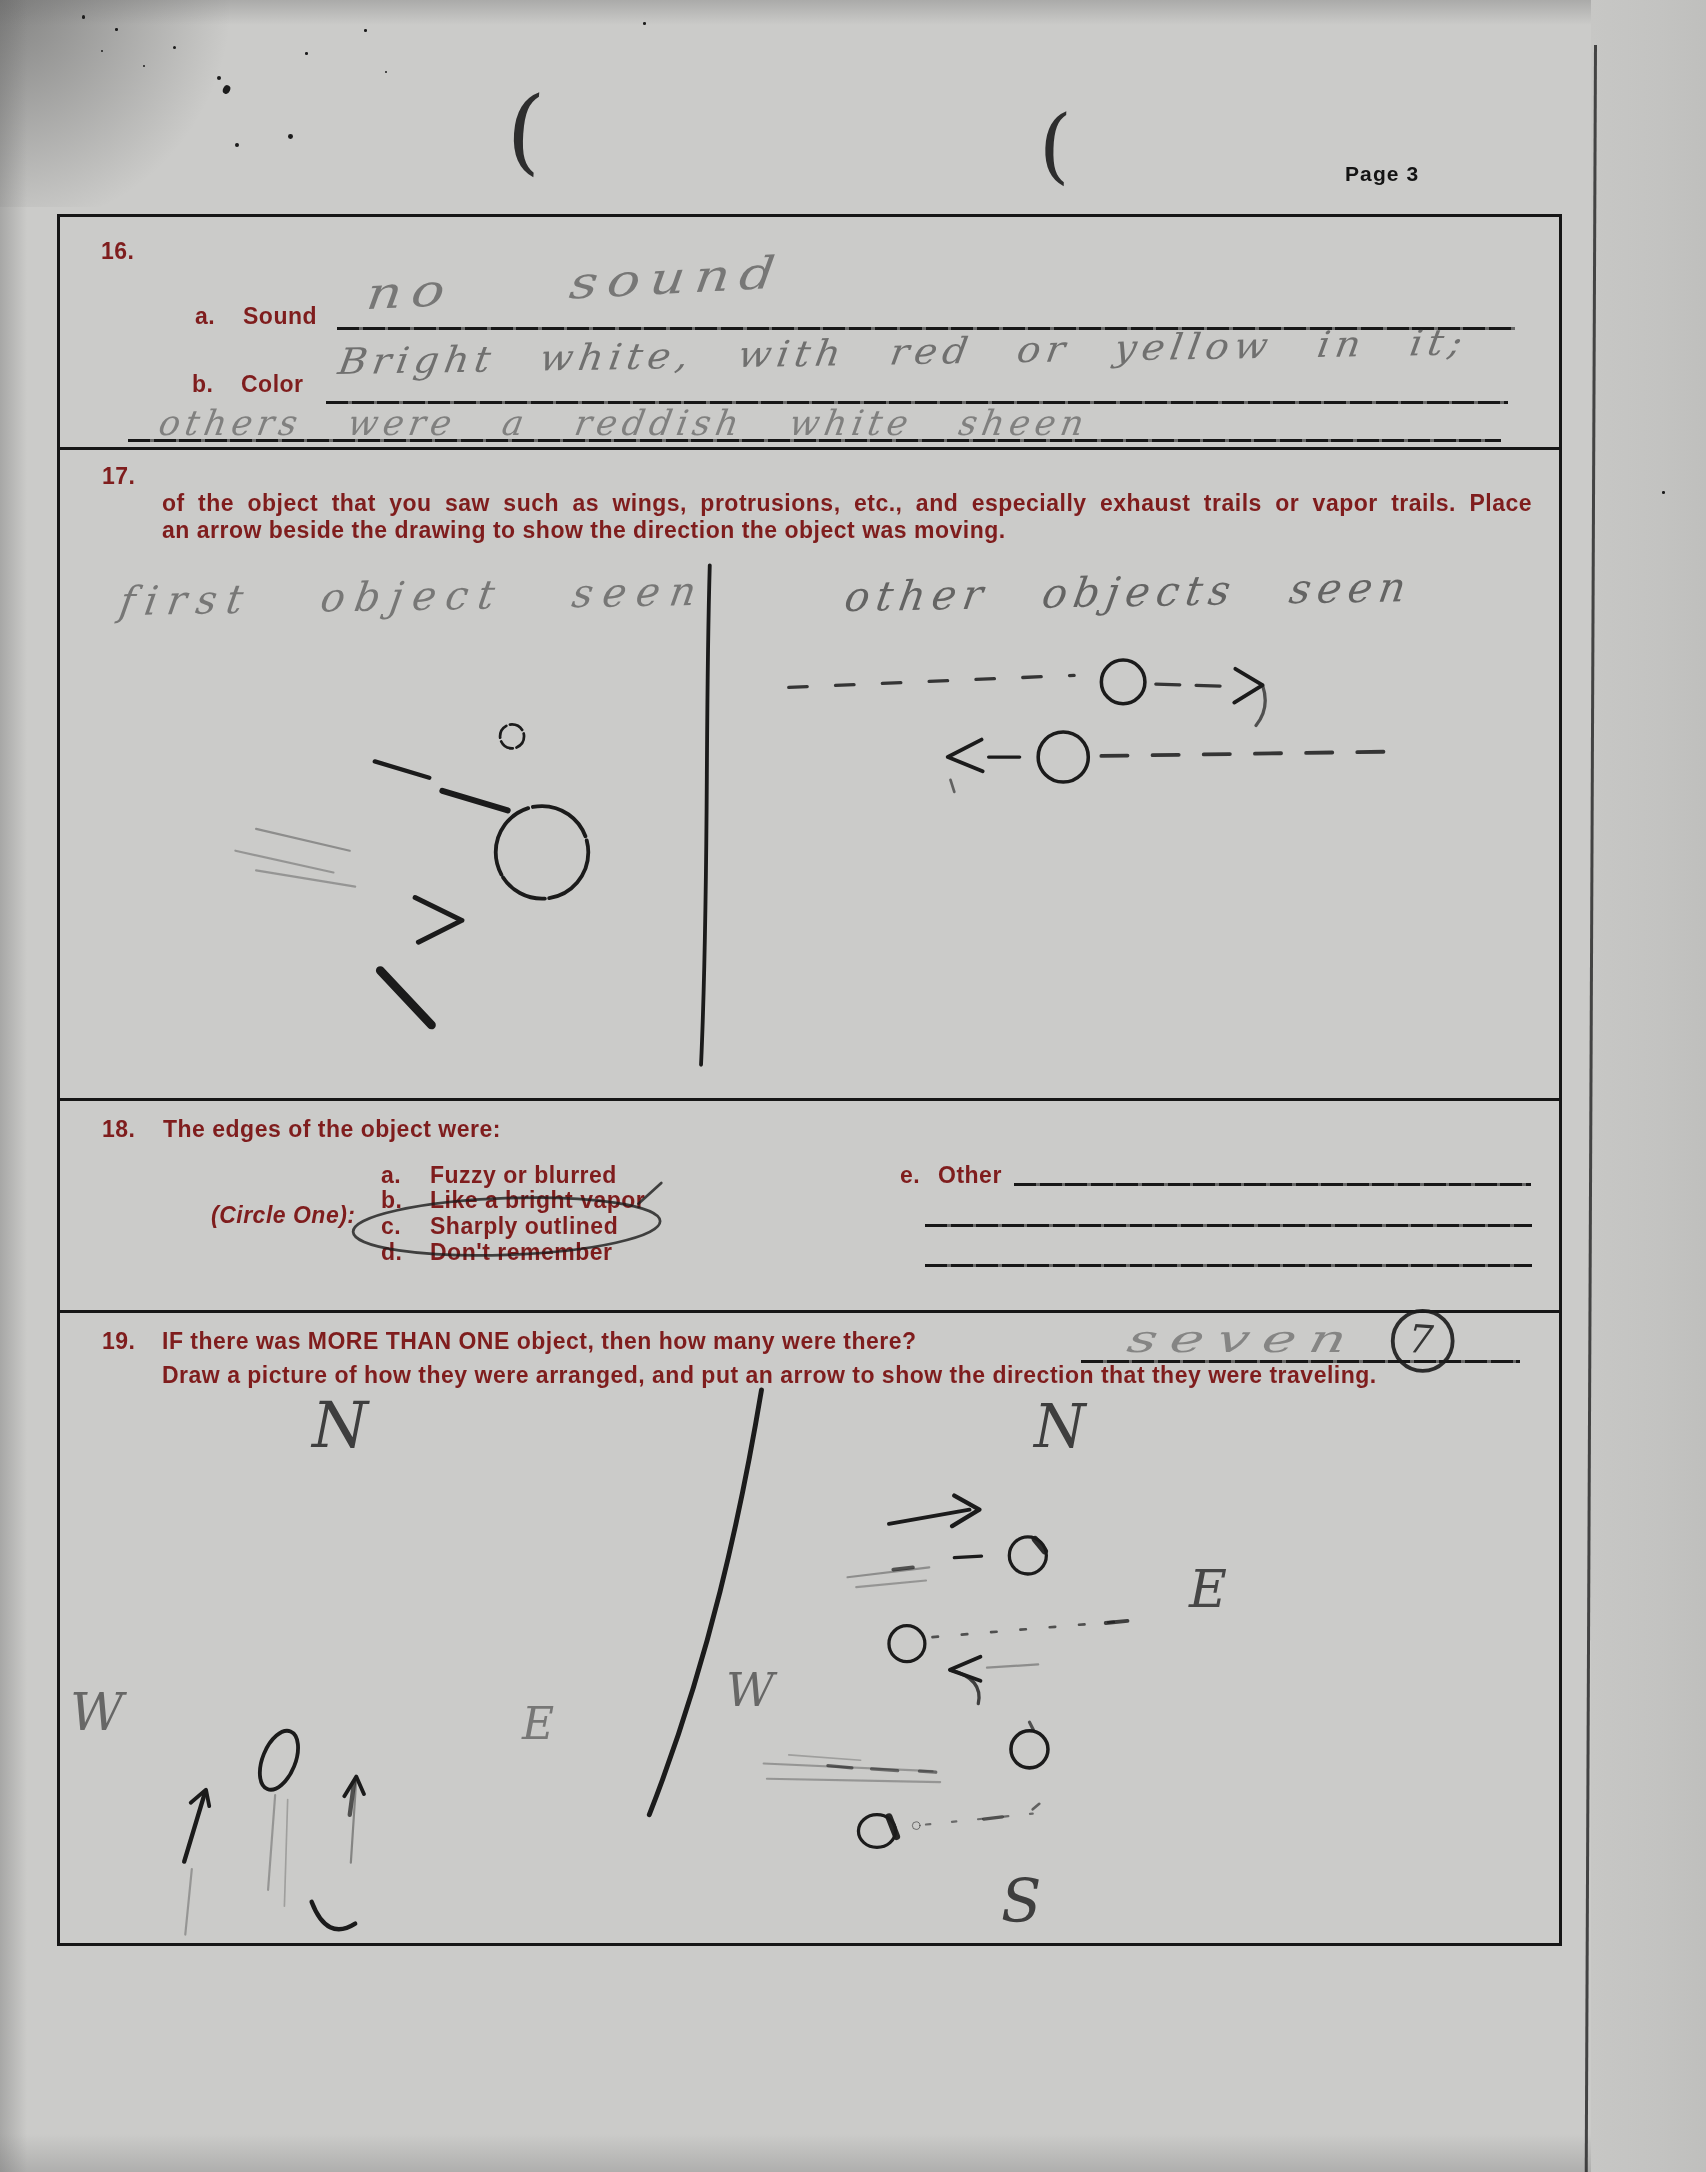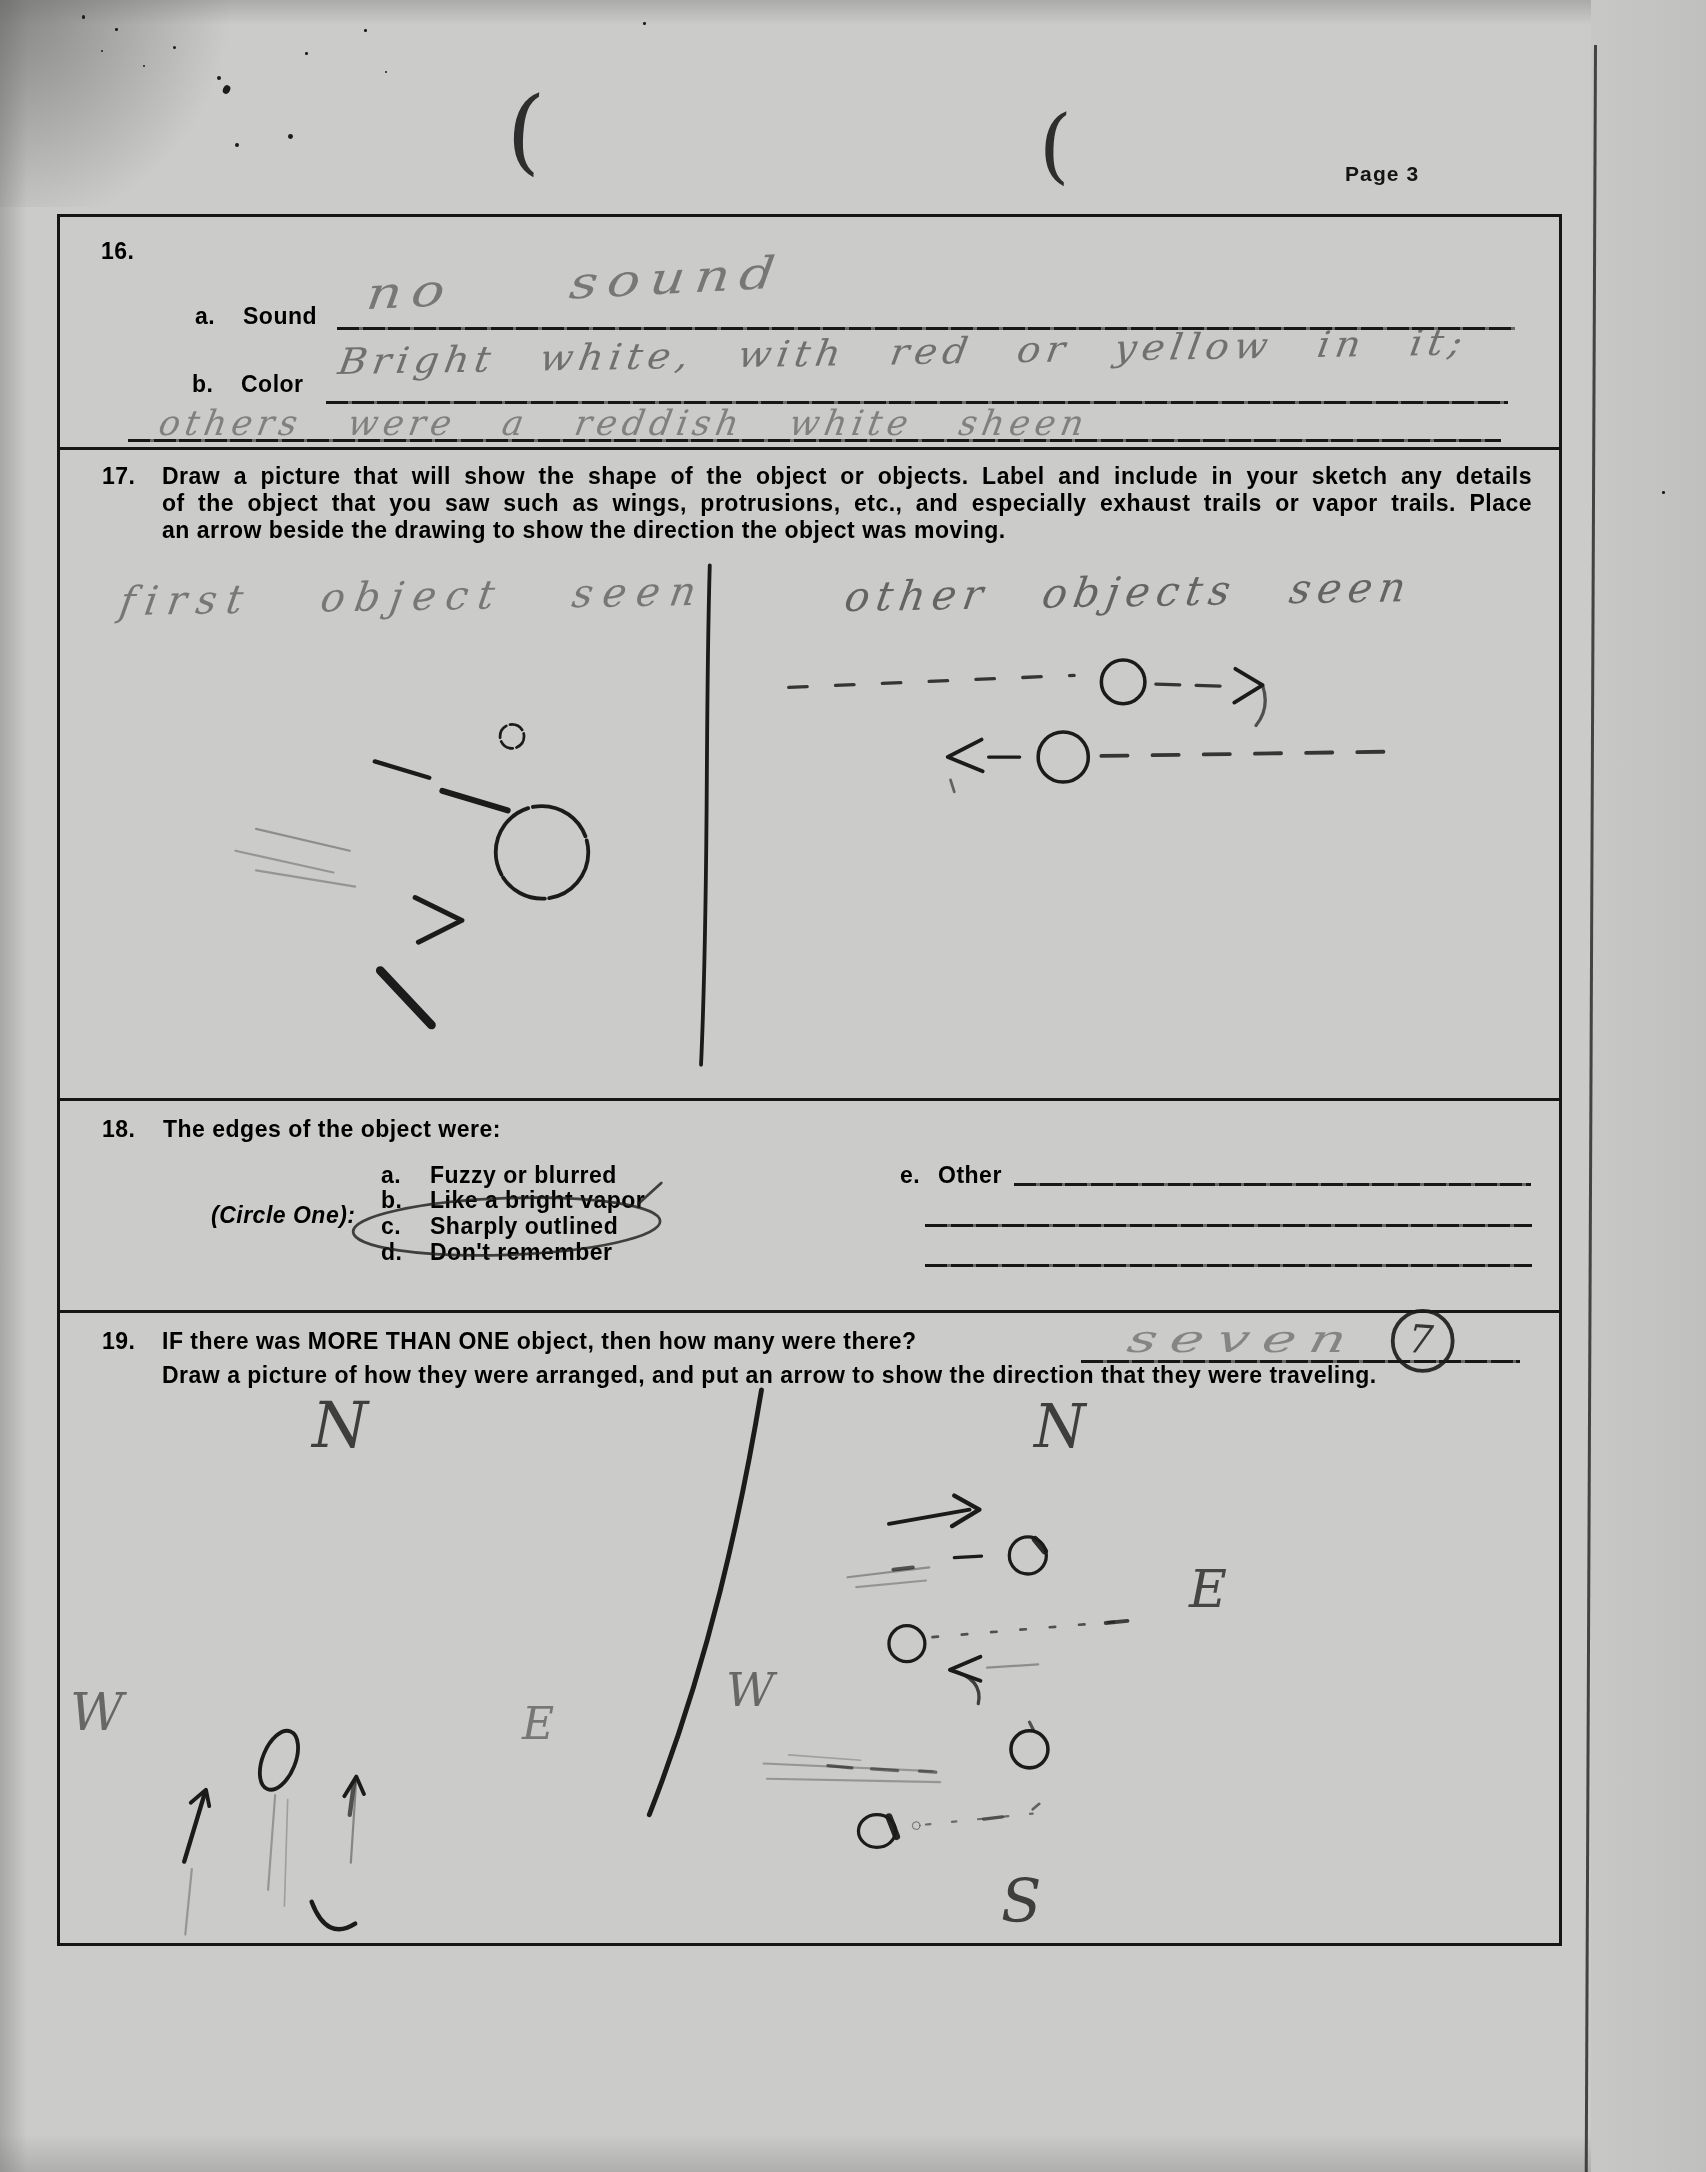--- a/index.html
+++ b/index.html
@@ -18,21 +18,21 @@
                background:linear-gradient(90deg,#c7c7c5,#c3c3c1 60%,#bfbfbd);}
   .paper-edge{position:absolute;left:1594px;top:45px;width:3.3px;height:2128px;background:#2c2c2c;
               opacity:.85;transform:rotate(.25deg);transform-origin:top;}
   .speck{position:absolute;background:#1c1c1c;border-radius:50%;}
   
   .formbox{position:absolute;left:57px;top:214px;width:1505px;height:1732px;
            border:3.8px solid #161616;box-sizing:border-box;}
   .divider{position:absolute;left:57px;width:1505px;height:3.3px;background:#161616;}
   .rule{position:absolute;height:2.7px;
         background:repeating-linear-gradient(90deg,#171717 0 22px,rgba(23,23,23,.55) 22px 25.6px);}
-  .ft{position:absolute;font-weight:bold;font-size:23px;letter-spacing:0.5px;white-space:nowrap;color:#000000;}
+  .ft{position:absolute;font-weight:bold;font-size:23px;letter-spacing:0.5px;white-space:nowrap;color:#7f1d1d;}
   .just{white-space:normal;width:1370px;text-align:justify;text-align-last:justify;}
   .it{font-style:italic;margin-top:40px;}
   .pagelab{position:absolute;left:1345px;top:162px;font-weight:bold;font-size:21px;letter-spacing:1.1px;}
   
   .hw{position:absolute;font-family:"DejaVu Serif",serif;font-style:italic;color:#262626;white-space:nowrap;
       transform-origin:left top;}
   .paren{position:absolute;font-family:"DejaVu Serif",serif;font-weight:normal;color:#2e2e2e;}
   svg.sketch{position:absolute;left:0;top:0;pointer-events:none;}
   svg.sketch *{fill:none;stroke:#1b1b1b;stroke-linecap:round;stroke-linejoin:round;}
 </style>
@@ -81,21 +81,20 @@
   <div class="hw" style="left:370px;top:268px;font-size:44px;opacity:.5;letter-spacing:7.6px;word-spacing:71px;transform:rotate(-3deg) skewX(-10deg) scaleX(1.25)">no sound</div>
 
   <div class="ft" style="left:192px;top:371px">b.</div>
   <div class="ft" style="left:241px;top:371px">Color</div>
   <div class="rule" style="left:326px;top:401px;width:1182px"></div>
   <div class="hw" style="left:342px;top:341px;font-size:36px;opacity:.55;letter-spacing:4.9px;word-spacing:25px;transform:rotate(-1deg) skewX(-10deg) scaleX(1.08)">Bright white, with red or yellow in it;</div>
   <div class="hw" style="left:163px;top:403px;font-size:35px;opacity:.45;letter-spacing:4.9px;word-spacing:30.5px;transform:skewX(-10deg)">others were a reddish white sheen</div>
   <div class="rule" style="left:128px;top:439px;width:1373px"></div>
 
   <div class="ft" style="left:102px;top:463px">17.</div>
-  <div class="ft just" style="left:162px;top:463px">Draw a picture that will show the shape of the object or objects.  Label and include in your sketch any details</div>
   <div class="ft just" style="left:162px;top:490px">of the object that you saw such as wings, protrusions, etc., and especially exhaust trails or vapor trails.  Place</div>
   <div class="ft" style="left:162px;top:517px">an arrow beside the drawing to show the direction the object was moving.</div>
 
   <div class="hw" style="left:124px;top:578px;font-size:40px;opacity:.5;letter-spacing:9.8px;word-spacing:46px;transform:rotate(-1deg) skewX(-10deg)">first object seen</div>
   <div class="hw" style="left:849px;top:573px;font-size:41px;opacity:.62;letter-spacing:6.5px;word-spacing:34px;transform:rotate(-1deg) skewX(-10deg)">other objects seen</div>
 
   <div class="ft" style="left:102px;top:1116px">18.</div>
   <div class="ft" style="left:163px;top:1116px">The edges of the object were:</div>
   <div class="ft it" style="left:211px;top:1162px">(Circle One):</div>
 

